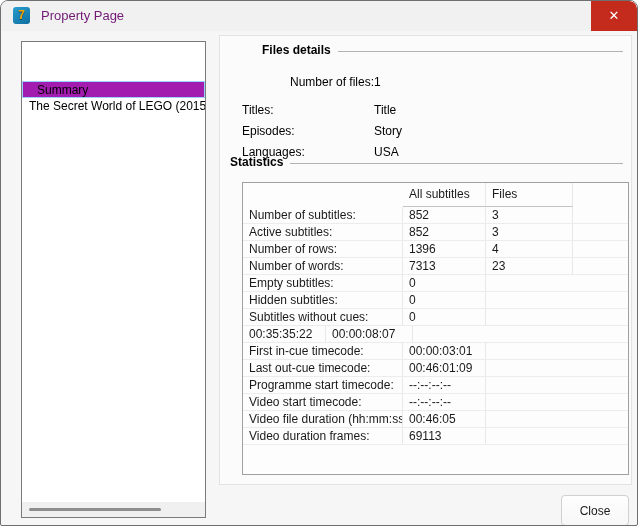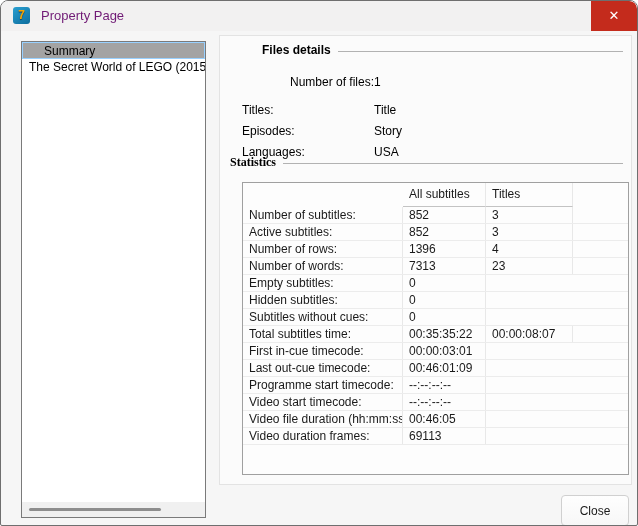--- a/index.html
+++ b/index.html
@@ -42,21 +42,21 @@
   
   .listbox {
     position:absolute; left:20px; top:40px; width:185px; height:477px;
     background:#fff; border:1px solid #7a7a7a;
   }
   .list-item {
     height:17px; line-height:16px; white-space:nowrap; overflow:hidden;
     padding-left:7px; font-size:12px; color:#000;
   }
   .list-item.selected {
-    background:#a3a3a3; border:1px solid #99d1ff; padding-left:21px;
+    background:#a21caf; border:1px solid #99d1ff; padding-left:14px;margin-top:39px;
   }
   .hscrollbar {
     position:absolute; left:0; right:0; bottom:0; height:15px;
     background:#f0f0f0;
   }
   .hscroll-thumb {
     position:absolute; left:7px; top:6px; width:132px; height:3px;
     background:#8d8d8d; border-radius:2px;
   }
 
@@ -65,21 +65,21 @@
     position:absolute; left:218px; top:34px; width:413px; height:450px;
     background:#fbfbfb; border:1px solid #e3e3e3;
   }
   .group-header {
     position:absolute; left:10px; right:8px; height:16px;
     display:flex; align-items:center;
   }
   .group-header .gh-label { font-weight:bold; font-size:12px; color:#000; white-space:nowrap; }
   .group-header .gh-line { flex:1; height:1px; background:#b2b2b2; margin-left:7px; margin-top:2px; }
   .gh-files { top:6px;padding-left:32px; }
-  .gh-stats { top:118px;font-family:Liberation Serif, serif; }
+  .gh-stats { top:118px; }
 
   .field-row { position:absolute; left:22px; height:16px; line-height:16px; }
   .field-label { display:inline-block; width:132px; color:#000; }
   .field-value { color:#000; }
 
   
   .stats-table {
     position:absolute; left:22px; top:146px; width:387px; height:293px;
     background:#fdfdfd; border:1px solid #a0a0a0;
     display:flex; flex-direction:column;
@@ -150,21 +150,21 @@
 
     <div class="group-header gh-stats">
       <span class="gh-label">Statistics</span>
       <span class="gh-line"></span>
     </div>
 
     <div class="stats-table">
       <div class="t-row header">
         <div class="t-cell c1"></div>
         <div class="t-cell c2">All subtitles</div>
-        <div class="t-cell c3">Titles</div>
+        <div class="t-cell c3">Files</div>
         <div class="t-cell c4"></div>
       </div>
 
       <div class="t-row">
         <div class="t-cell c1">Number of subtitles:</div>
         <div class="t-cell c2">852</div>
         <div class="t-cell c3">3</div>
         <div class="t-cell c4"></div>
       </div>
       <div class="t-row">
@@ -197,21 +197,20 @@
         <div class="t-cell c3"></div>
         <div class="t-cell c4"></div>
       </div>
       <div class="t-row">
         <div class="t-cell c1">Subtitles without cues:</div>
         <div class="t-cell c2">0</div>
         <div class="t-cell c3"></div>
         <div class="t-cell c4"></div>
       </div>
       <div class="t-row">
-        <div class="t-cell c1">Total subtitles time:</div>
         <div class="t-cell c2">00:35:35:22</div>
         <div class="t-cell c3">00:00:08:07</div>
         <div class="t-cell c4"></div>
       </div>
       <div class="t-row">
         <div class="t-cell c1">First in-cue timecode:</div>
         <div class="t-cell c2">00:00:03:01</div>
         <div class="t-cell c3"></div>
         <div class="t-cell c4"></div>
       </div>

